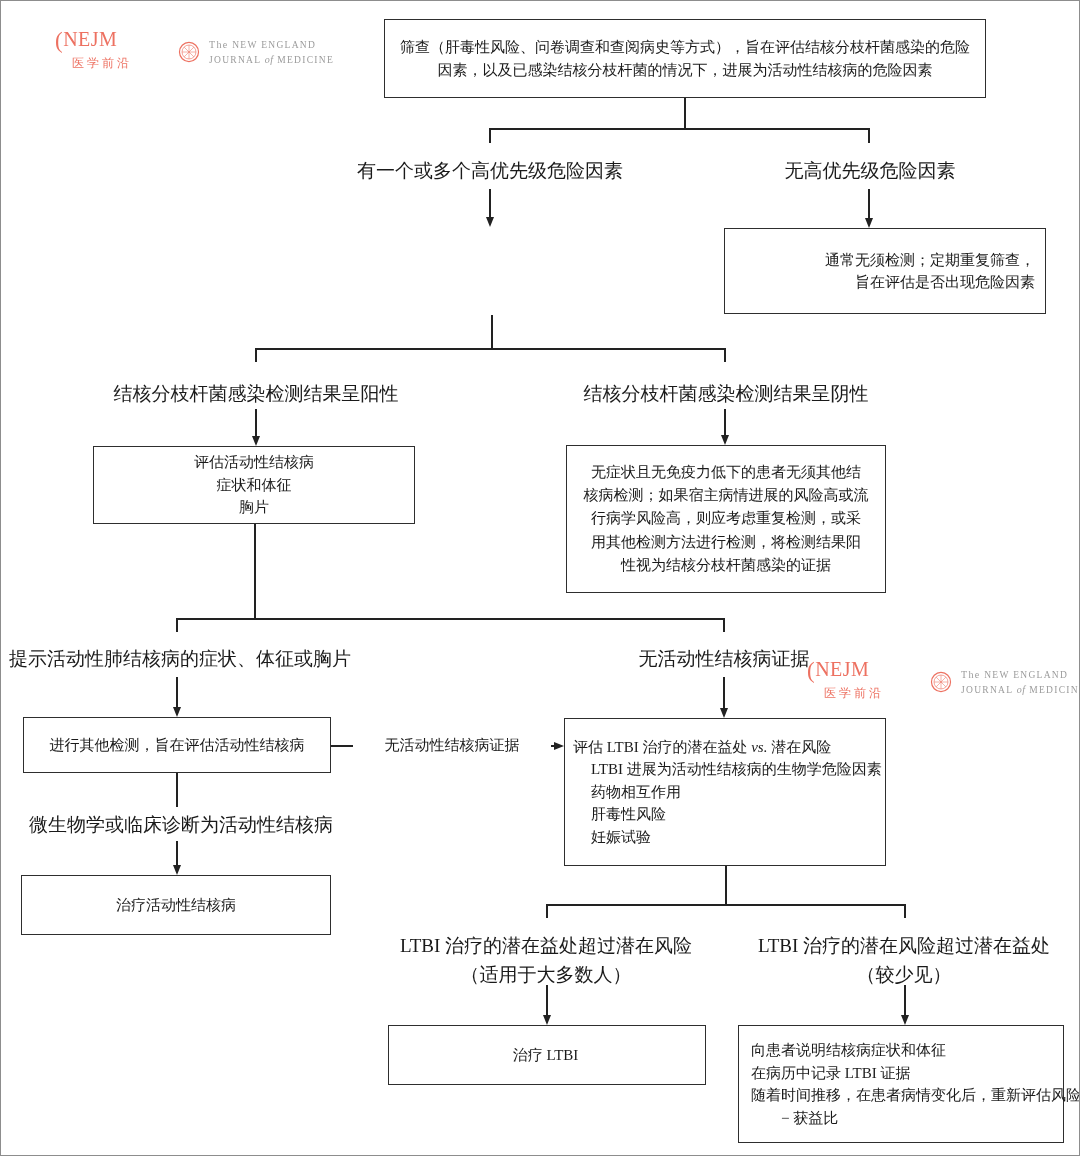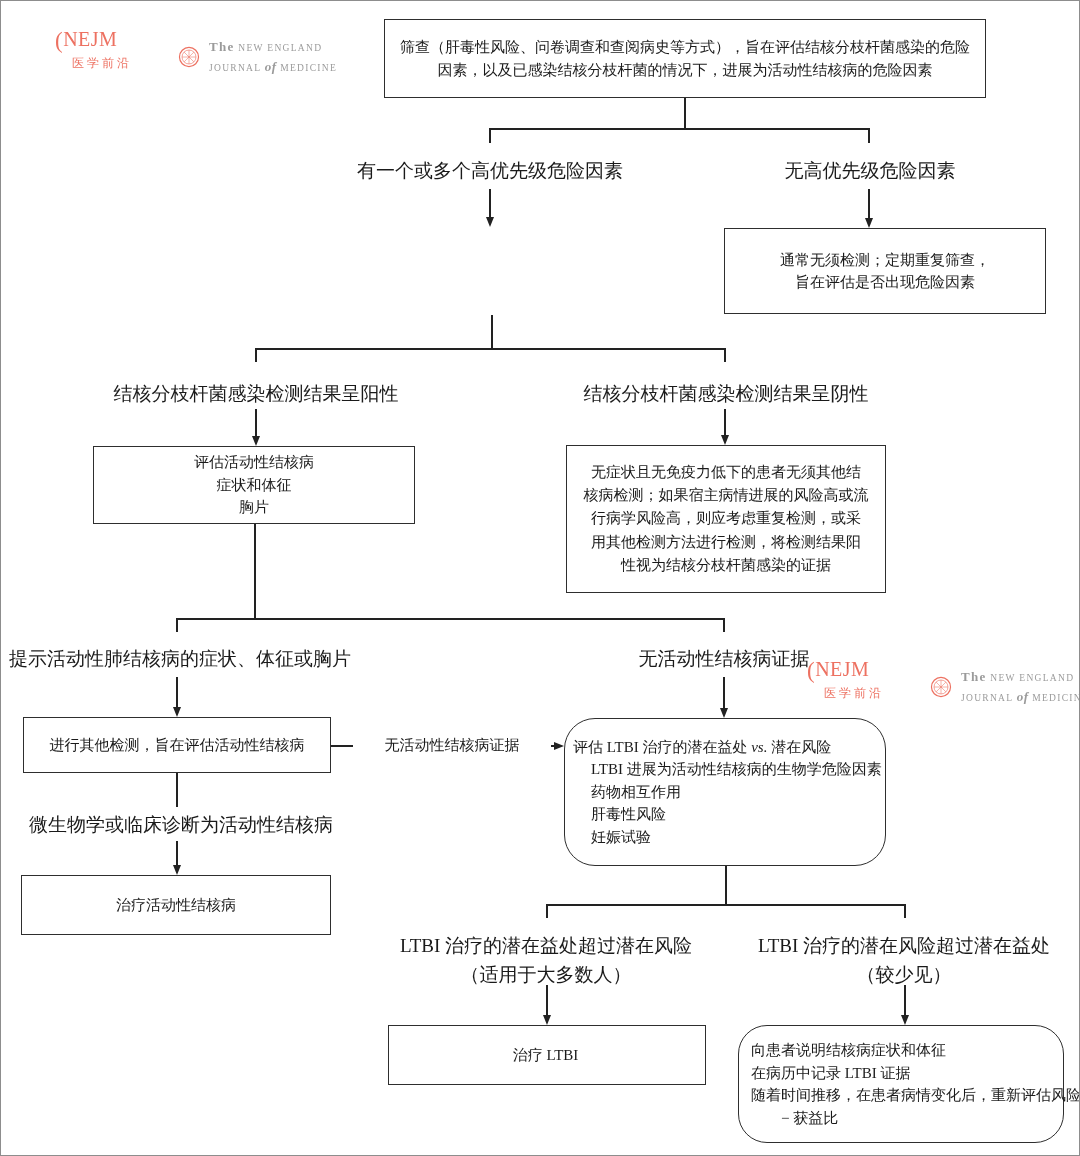--- a/index.html
+++ b/index.html
@@ -39,21 +39,21 @@
     border-left:10px solid #222;
   }
   
   .logo { position:absolute; display:flex; align-items:flex-start; }
   .logo-nejm { font-size:20px; color:#ed7161; letter-spacing:0.5px; line-height:1; }
   .logo-paren { font-size:23px; vertical-align:-2px; }
   .logo-cn { font-size:12px; color:#ed7161; letter-spacing:3px; margin:3px 0 0 17px; white-space:nowrap;
              font-family:"Liberation Serif","DejaVu Serif",serif; }
   .logo-right { display:flex; align-items:center; gap:9px; margin-left:46px; margin-top:8px; }
   .logo-journal { color:#9b9b9b; font-size:9.5px; letter-spacing:1.3px; line-height:1.5; white-space:nowrap; }
-  .logo-journal .sm { font-size:13px;font-weight:bold; }
+  .logo-journal .sm { font-size:10px; }
   .logo-journal .it { font-style:italic; letter-spacing:0.5px;margin-top:36px; }
 </style>
 </head>
 <body>
 
 <div class="canvas">
 
   <div class="logo" style="left:54px; top:28px;">
     <div>
       <div class="logo-nejm"><span class="logo-paren">(</span><span>NEJM</span></div>
@@ -89,21 +89,21 @@
       </div>
     </div>
   </div>
 
   <div class="box" style="left:383px; top:18px; width:602px; height:79px;">
     <span class="ln">筛查（肝毒性风险、问卷调查和查阅病史等方式），旨在评估结核分枝杆菌感染的危险</span>
     <span class="ln">因素，以及已感染结核分枝杆菌的情况下，进展为活动性结核病的危险因素</span>
   </div>
 
 
-  <div class="box" style="left:723px; top:227px; width:322px; height:86px;">
+  <div class="box" style="left:723px; top:227px; width:322px; height:86px;text-align:right;">
     <span class="ln">通常无须检测；定期重复筛查，</span>
     <span class="ln">旨在评估是否出现危险因素</span>
   </div>
 
   <div class="box" style="left:92px; top:445px; width:322px; height:78px;">
     <span class="ln">评估活动性结核病</span>
     <span class="ln">症状和体征</span>
     <span class="ln">胸片</span>
   </div>
 
@@ -112,37 +112,37 @@
     <span class="ln">核病检测；如果宿主病情进展的风险高或流</span>
     <span class="ln">行病学风险高，则应考虑重复检测，或采</span>
     <span class="ln">用其他检测方法进行检测，将检测结果阳</span>
     <span class="ln">性视为结核分枝杆菌感染的证据</span>
   </div>
 
   <div class="box" style="left:22px; top:716px; width:308px; height:56px;">
     <span class="ln">进行其他检测，旨在评估活动性结核病</span>
   </div>
 
-  <div class="box left-align" style="left:563px; top:717px; width:322px; height:148px; padding:6px 8px;border-radius:31px;">
+  <div class="box left-align" style="left:563px; top:717px; width:322px; height:148px; padding:6px 8px;">
     <span class="ln"><span>评估 LTBI 治疗的潜在益处 </span><span class="vs">vs.</span><span> 潜在风险</span></span>
     <span class="ln hang-sub">LTBI 进展为活动性结核病的生物学危险因素</span>
     <span class="ln hang-sub">药物相互作用</span>
     <span class="ln hang-sub">肝毒性风险</span>
     <span class="ln hang-sub">妊娠试验</span>
   </div>
 
   <div class="box" style="left:20px; top:874px; width:310px; height:60px;">
     <span class="ln">治疗活动性结核病</span>
   </div>
 
   <div class="box" style="left:387px; top:1024px; width:318px; height:60px;padding-left:7px;">
     <span class="ln">治疗 LTBI</span>
   </div>
 
-  <div class="box left-align" style="left:737px; top:1024px; width:326px; height:118px; padding:6px 12px;border-radius:29px;">
+  <div class="box left-align" style="left:737px; top:1024px; width:326px; height:118px; padding:6px 12px;">
     <span class="ln">向患者说明结核病症状和体征</span>
     <span class="ln">在病历中记录 LTBI 证据</span>
     <span class="ln hang0">随着时间推移，在患者病情变化后，重新评估风险 − 获益比</span>
   </div>
 
   <div class="lbl" style="left:338px; top:156px; width:302px;">有一个或多个高优先级危险因素</div>
   <div class="lbl" style="left:718px; top:156px; width:302px;">无高优先级危险因素</div>
   <div class="lbl" style="left:104px; top:379px; width:302px;">结核分枝杆菌感染检测结果呈阳性</div>
   <div class="lbl" style="left:574px; top:379px; width:302px;">结核分枝杆菌感染检测结果呈阴性</div>
   <div class="lbl" style="left:2px; top:644px; width:354px;">提示活动性肺结核病的症状、体征或胸片</div>

